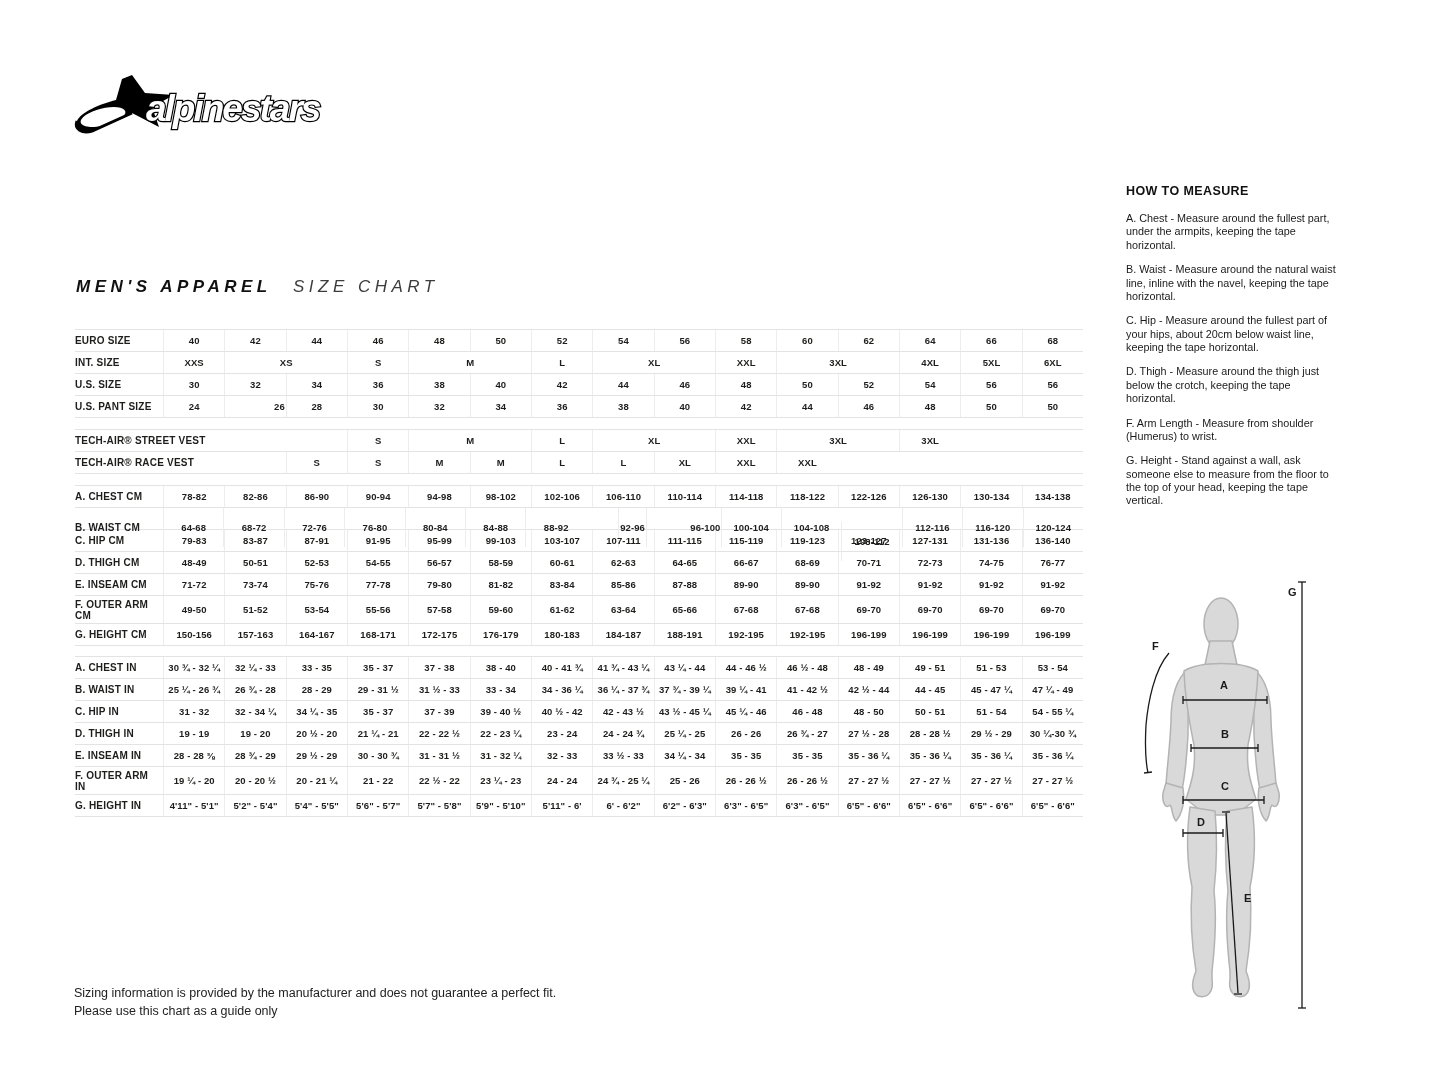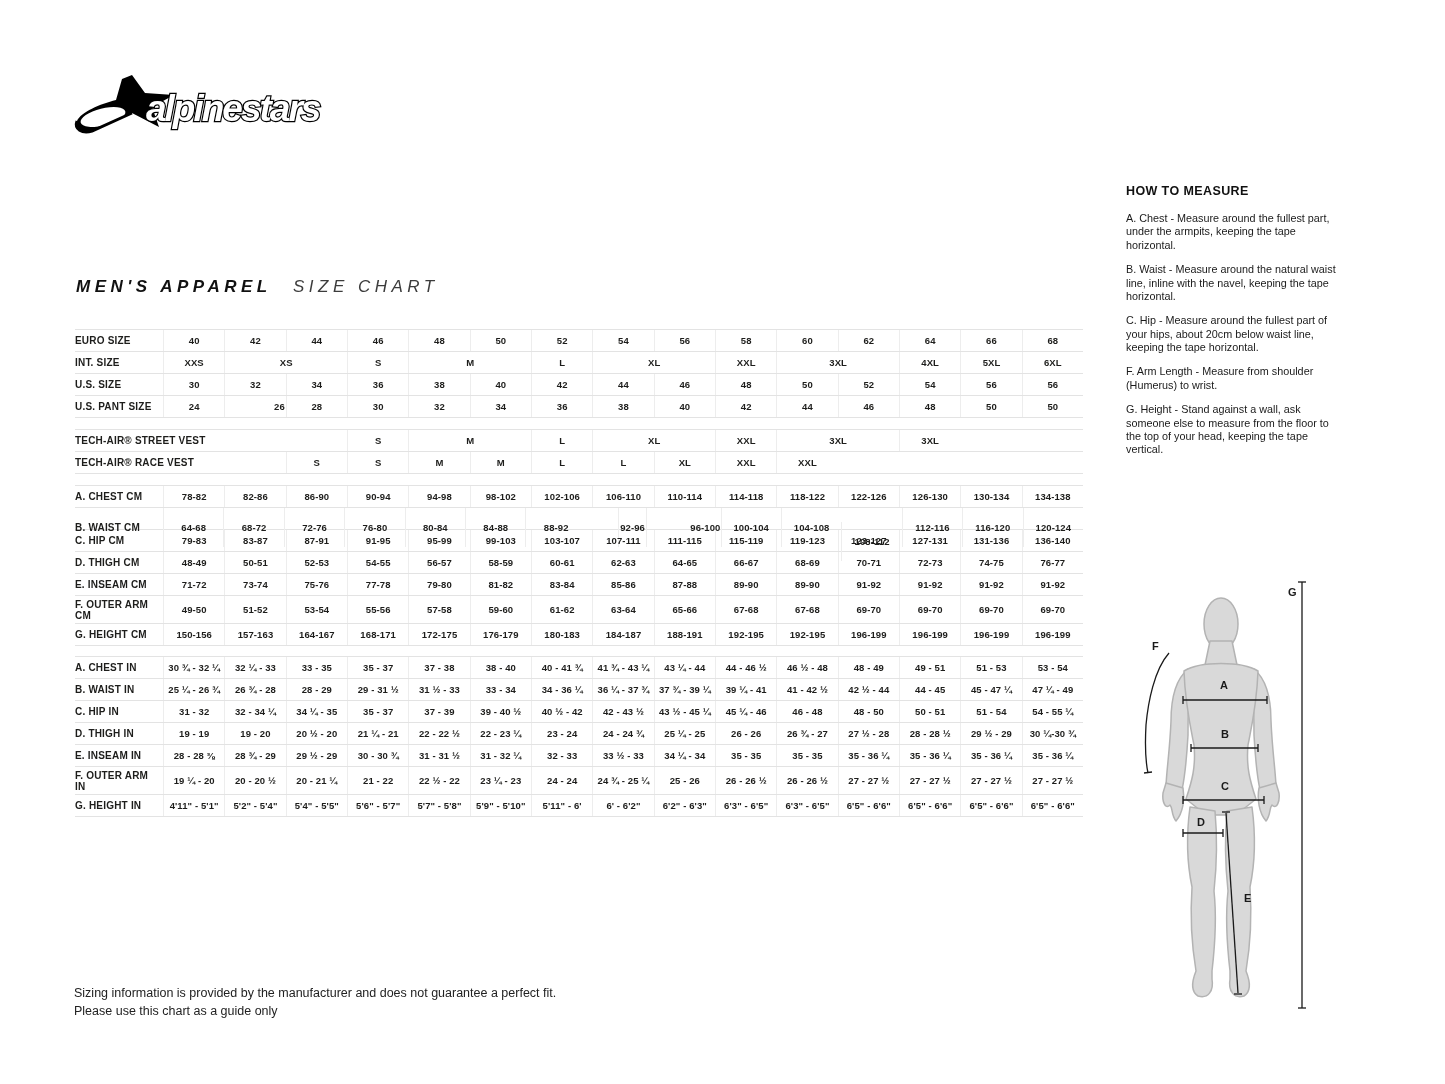--- a/index.html
+++ b/index.html
@@ -409,20 +409,21 @@
       </div>
     </div>
   </div>
 
 <div class="measure-panel">
   <p class="measure-title">HOW TO MEASURE</p>
   <div>
       <p class="measure-item">A. Chest - Measure around the fullest part, under the armpits, keeping the tape horizontal.</p>
       <p class="measure-item">B. Waist - Measure around the natural waist line, inline with the navel, keeping the tape horizontal.</p>
       <p class="measure-item">C. Hip - Measure around the fullest part of your hips, about 20cm below waist line, keeping the tape horizontal.</p>
+      <p class="measure-item">D. Thigh - Measure around the thigh just below the crotch, keeping the tape horizontal.</p>
       <p class="measure-item">F. Arm Length - Measure from shoulder (Humerus) to wrist.</p>
       <p class="measure-item">G. Height - Stand against a wall, ask someone else to measure from the floor to the top of your head, keeping the tape vertical.</p>
     </div>
 </div>
 
 <div class="figure">
   <svg width="175" height="445" viewBox="0 0 175 445">
     <g fill="#d9d9d9" stroke="#b3b3b3" stroke-width="1.5" stroke-linejoin="round">
 
       <ellipse cx="81" cy="49" rx="17" ry="26"></ellipse>

